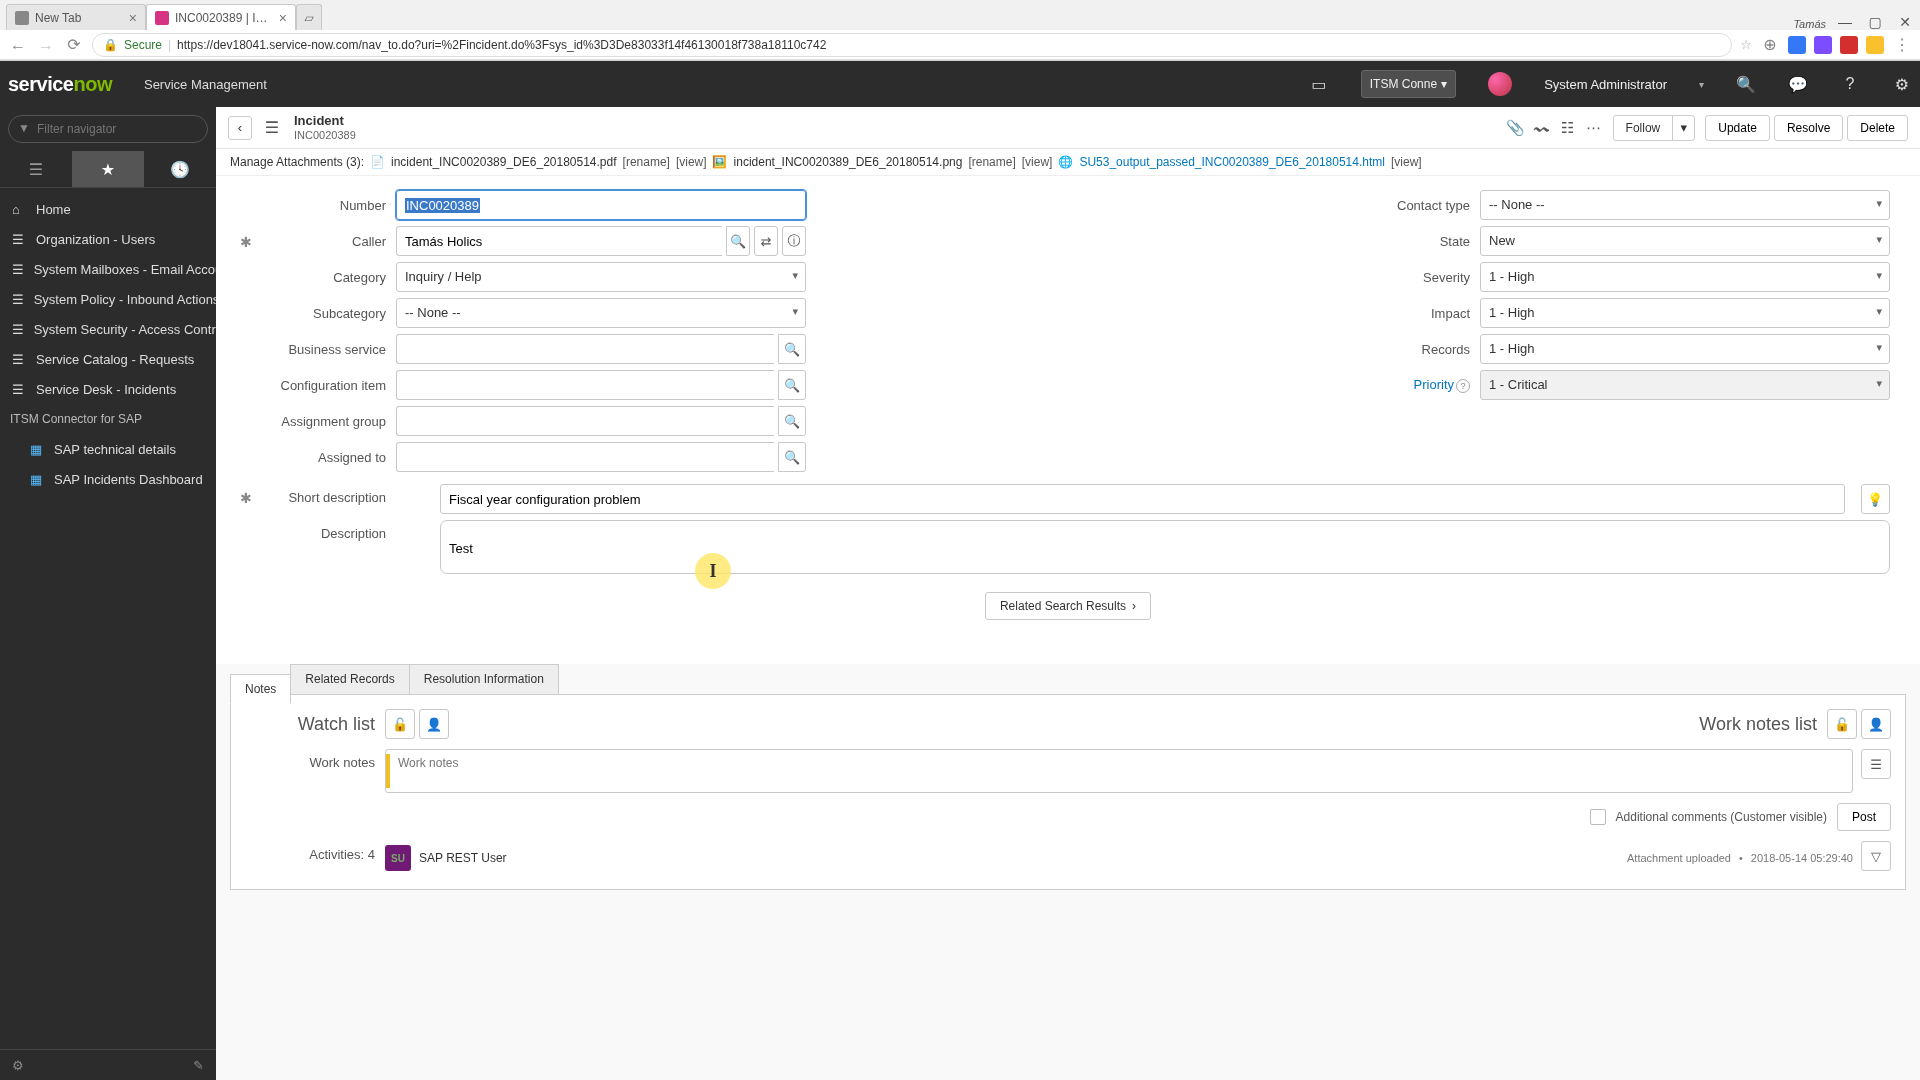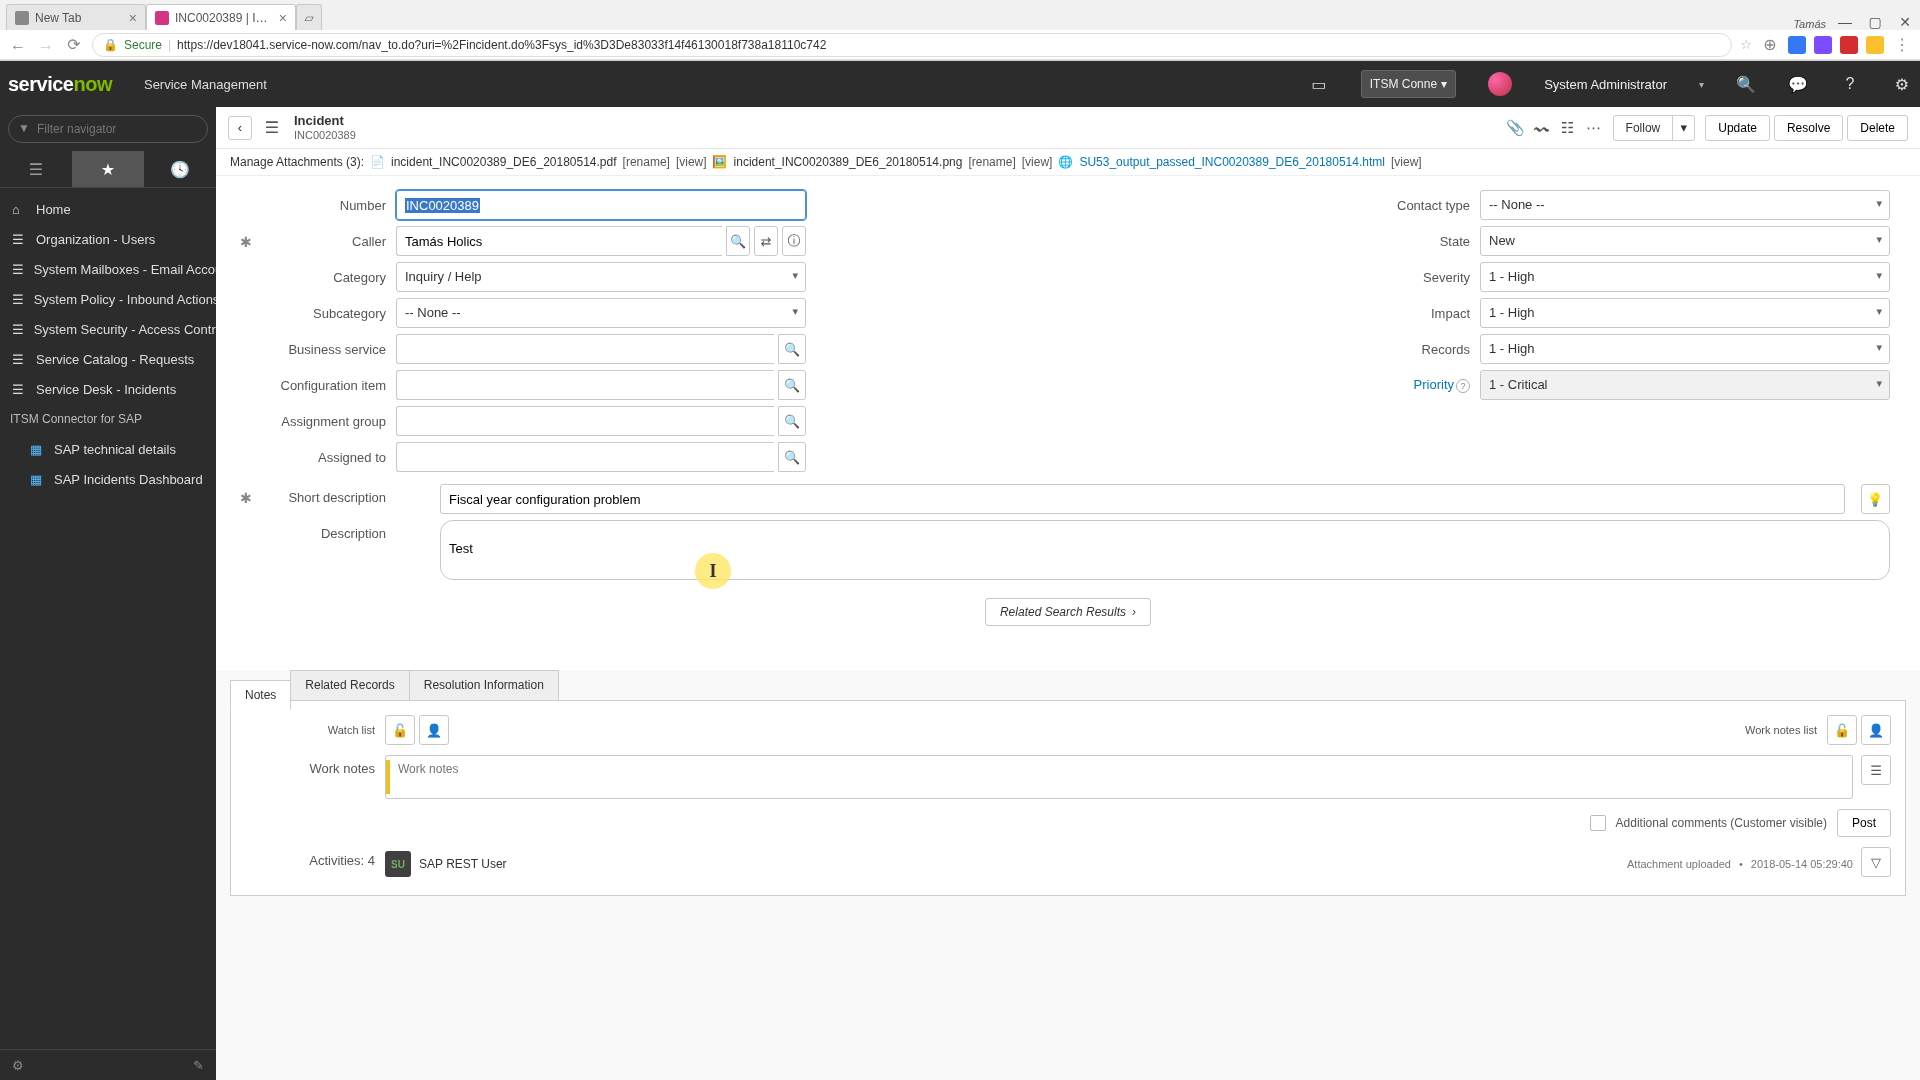--- a/index.html
+++ b/index.html
@@ -89,54 +89,54 @@
     .readonly { background: #f1f1f1; }
     .ctrl-btn { width: 30px; height: 30px; border: 1px solid #c8c8c8; border-radius: 3px; background: #fff; display: inline-flex; align-items: center; justify-content: center; cursor: pointer; color: #555; }
     .lookup-row .txt-input { border-top-right-radius: 0; border-bottom-right-radius: 0; border-right: none; }
     .lookup-row .search-btn { border-top-left-radius: 0; border-bottom-left-radius: 0; }
     .sel-highlight { background: #3a79c7; color: #fff; padding: 0 1px; }
 
     .wide-row { display: flex; align-items: flex-start; margin-bottom: 6px; }
     .wide-row .form-label { padding-top: 6px; }
     .wide-ctrl { flex: 1; display: flex; gap: 16px; align-items: center; padding-left: 44px; }
     .wide-input { width: 100%; height: 30px; border: 1px solid #c8c8c8; border-radius: 3px; padding: 6px 8px; font-size: 13px; }
-    .ta-input { width: 100%; height: 60px; border: 1px solid #c8c8c8; border-radius: 13px; padding: 6px 8px; font-size: 13px; resize: none; position: relative; }
+    .ta-input { width: 100%; height: 54px; border: 1px solid #c8c8c8; border-radius: 7px; padding: 6px 8px; font-size: 13px; resize: none; position: relative; }
     .cursor-highlight { position: absolute; width: 36px; height: 36px; border-radius: 50%; background: rgba(255,230,100,0.8); left: 479px; top: 446px; pointer-events: none; display: flex; align-items: center; justify-content: center; font-family: serif; font-size: 18px; font-weight: bold; color: #333; }
 
     .related-btn-row { display: flex; justify-content: center; padding: 12px 0 30px; }
-    .related-btn { display: inline-flex; align-items: center; gap: 6px; height: 28px; padding: 0 14px; border: 1px solid #c8c8c8; border-radius: 3px; background: #fff; font-size: 12px; cursor: pointer; font-style: italic; }
+    .related-btn { display: inline-flex; align-items: center; gap: 6px; height: 28px; padding: 0 14px; border: 1px solid #c8c8c8; border-radius: 3px; background: #fff; font-size: 12px; cursor: pointer; }
 
     
     .tabs-section { margin: 0 14px; }
     .sec-tabs { display: flex; border-bottom: 1px solid #ccc; }
     .sec-tab { padding: 7px 14px; font-size: 12px; border: 1px solid #ccc; border-bottom: none; background: #eee; margin-right: -1px; cursor: pointer; }
     .sec-tab.active { background: #fff; border-bottom: 1px solid #fff; position: relative; top: 10px; }
     .sec-body { border: 1px solid #ccc; border-top: none; padding: 14px; background: #fff; }
     .watch-row { display: flex; margin-bottom: 10px; }
     .watch-col { flex: 1; display: flex; align-items: center; }
-    .watch-label { width: 130px; text-align: right; margin-right: 10px; font-size: 11px; color: #555; }
+    .watch-label { width: 130px; text-align: right; margin-right: 10px; font-size: 18px; color: #555; }
     .watch-btns { display: flex; gap: 4px; }
 
     .wn-row { display: flex; align-items: flex-start; margin-bottom: 10px; }
     .wn-label { width: 130px; text-align: right; margin-right: 10px; padding-top: 6px; font-size: 13px; color: #555; }
     .wn-ctrl { flex: 1; display: flex; gap: 8px; }
     .wn-box { flex: 1; border: 1px solid #c8c8c8; border-radius: 3px; padding: 4px 4px 4px 0; display: flex; min-height: 44px; }
     .wn-stripe { width: 4px; background: #f0c020; margin-right: 6px; }
     .wn-ta { border: none; flex: 1; font-size: 12px; color: #999; padding: 2px; resize: none; outline: none; }
 
     .addl-row { display: flex; justify-content: flex-end; align-items: center; gap: 10px; margin-bottom: 10px; }
     .chk { width: 16px; height: 16px; border: 1px solid #bbb; border-radius: 2px; }
     .post-btn { height: 28px; padding: 0 14px; border: 1px solid #c8c8c8; border-radius: 3px; background: #fff; font-size: 12px; cursor: pointer; }
 
     .act-row { display: flex; align-items: flex-start; }
     .act-label { width: 130px; text-align: right; margin-right: 10px; padding-top: 6px; font-size: 13px; color: #555; }
     .act-body { flex: 1; display: flex; gap: 8px; }
     .act-stream { flex: 1; }
     .act-entry { display: flex; align-items: center; gap: 8px; font-size: 12px; padding: 4px 0; }
-    .act-avatar { width: 26px; height: 26px; border-radius: 3px; background: #404040; display: flex; align-items: center; justify-content: center; font-size: 10px; color: #7a6; font-weight: bold; }
+    .act-avatar { width: 26px; height: 26px; border-radius: 3px; background: #701a75; display: flex; align-items: center; justify-content: center; font-size: 10px; color: #7a6; font-weight: bold; }
     .act-meta { margin-left: auto; color: #777; font-size: 11px; display: flex; gap: 8px; align-items: center; }
   </style>
 </head>
 <body>
 
 <div class="browser-chrome">
   <div class="tabs-row">
     <div class="tab">
       <span class="tab-favicon"></span>
       <span class="tab-title">New Tab</span>

